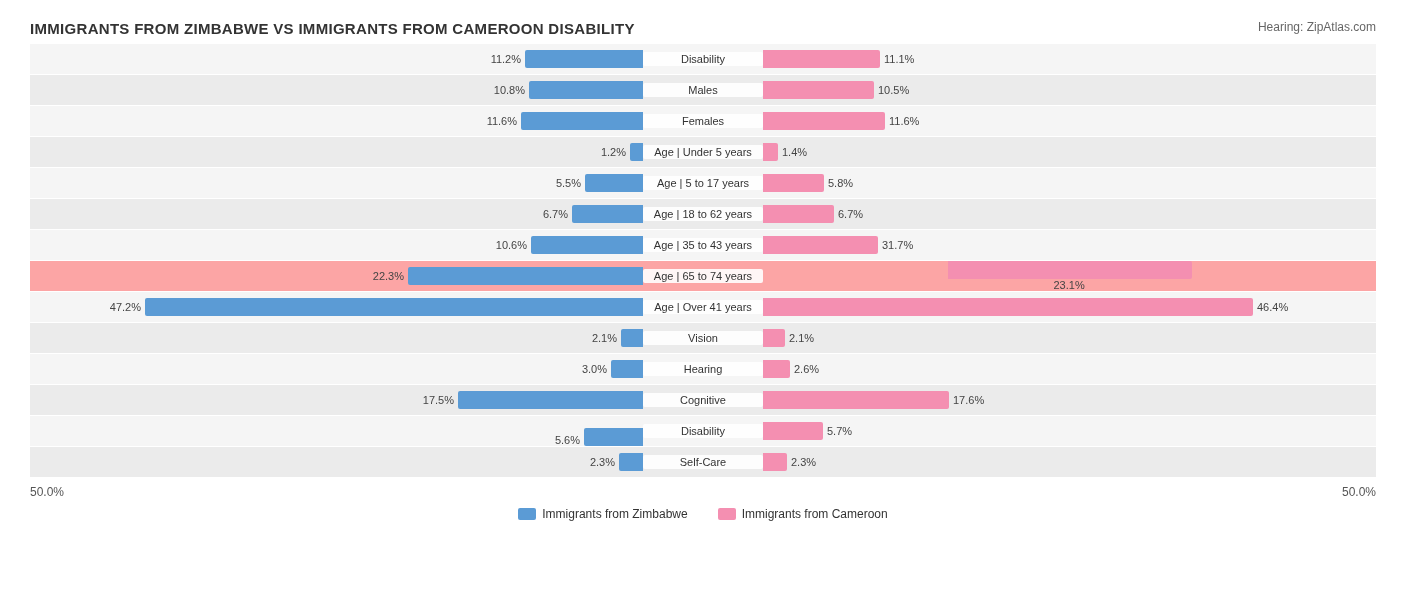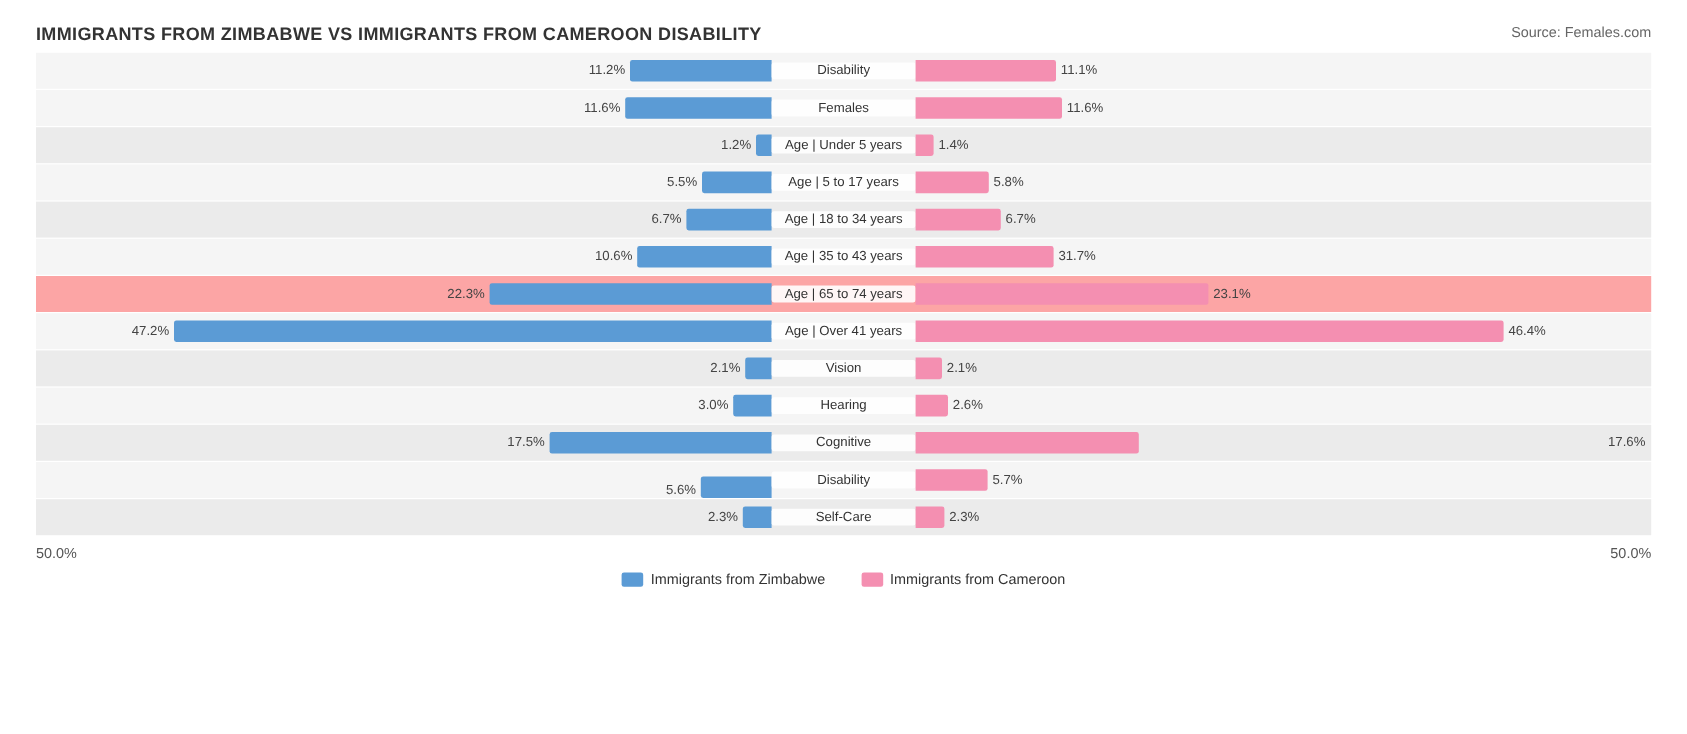--- a/index.html
+++ b/index.html
@@ -54,35 +54,46 @@
       height: 12px;
       border-radius: 2px;
     }
   </style>
 </head>
 <body>
 
 <div>
   <div style="display:flex; justify-content:space-between; align-items:flex-start;">
     <div class="chart-title">IMMIGRANTS FROM ZIMBABWE VS IMMIGRANTS FROM CAMEROON DISABILITY</div>
-    <div class="source">Source: Females.com</div>
+    <div class="source">Hearing: ZipAtlas.com</div>
   </div>
 
   <div class="chart-area" id="chart-area">
   <div style="display: flex; align-items: center; width: 100%; height: 30px; margin-bottom: 1px; background: rgb(245, 245, 245); position: relative;">
         <div style="display: flex; align-items: center; justify-content: flex-end; width: 50%; height: 100%; padding-right: 0px;">
           <span style="font-size: 11px; color: rgb(68, 68, 68); white-space: nowrap; margin-right: 4px; min-width: 36px; text-align: right; flex-shrink: 0;">11.2%</span>
           <div style="height: 18px; background: rgb(91, 155, 213); width: 118px; border-radius: 2px 0px 0px 2px; flex-shrink: 0;"></div>
         </div>
         <div style="font-size: 11px; color: rgb(51, 51, 51); white-space: nowrap; background: rgba(255, 255, 255, 0.9); padding: 1px 6px; border-radius: 2px; flex-shrink: 0; min-width: 120px; text-align: center;">Disability</div>
         <div style="display: flex; align-items: center; justify-content: flex-start; width: 50%; height: 100%;">
           <div style="height: 18px; background: rgb(244, 143, 177); width: 117px; border-radius: 0px 2px 2px 0px; flex-shrink: 0;"></div>
           <span style="font-size: 11px; color: rgb(68, 68, 68); white-space: nowrap; margin-left: 4px; min-width: 36px; flex-shrink: 0;">11.1%</span>
         </div>
       </div>
+      <div style="display: flex; align-items: center; width: 100%; height: 30px; margin-bottom: 1px; background: rgb(235, 235, 235); position: relative;">
+        <div style="display: flex; align-items: center; justify-content: flex-end; width: 50%; height: 100%; padding-right: 0px;">
+          <span style="font-size: 11px; color: rgb(68, 68, 68); white-space: nowrap; margin-right: 4px; min-width: 36px; text-align: right; flex-shrink: 0;">10.8%</span>
+          <div style="height: 18px; background: rgb(91, 155, 213); width: 114px; border-radius: 2px 0px 0px 2px; flex-shrink: 0;"></div>
+        </div>
+        <div style="font-size: 11px; color: rgb(51, 51, 51); white-space: nowrap; background: rgba(255, 255, 255, 0.9); padding: 1px 6px; border-radius: 2px; flex-shrink: 0; min-width: 120px; text-align: center;">Males</div>
+        <div style="display: flex; align-items: center; justify-content: flex-start; width: 50%; height: 100%;">
+          <div style="height: 18px; background: rgb(244, 143, 177); width: 111px; border-radius: 0px 2px 2px 0px; flex-shrink: 0;"></div>
+          <span style="font-size: 11px; color: rgb(68, 68, 68); white-space: nowrap; margin-left: 4px; min-width: 36px; flex-shrink: 0;">10.5%</span>
+        </div>
+      </div>
       <div style="display: flex; align-items: center; width: 100%; height: 30px; margin-bottom: 1px; background: rgb(245, 245, 245); position: relative;">
         <div style="display: flex; align-items: center; justify-content: flex-end; width: 50%; height: 100%; padding-right: 0px;">
           <span style="font-size: 11px; color: rgb(68, 68, 68); white-space: nowrap; margin-right: 4px; min-width: 36px; text-align: right; flex-shrink: 0;">11.6%</span>
           <div style="height: 18px; background: rgb(91, 155, 213); width: 122px; border-radius: 2px 0px 0px 2px; flex-shrink: 0;"></div>
         </div>
         <div style="font-size: 11px; color: rgb(51, 51, 51); white-space: nowrap; background: rgba(255, 255, 255, 0.9); padding: 1px 6px; border-radius: 2px; flex-shrink: 0; min-width: 120px; text-align: center;">Females</div>
         <div style="display: flex; align-items: center; justify-content: flex-start; width: 50%; height: 100%;">
           <div style="height: 18px; background: rgb(244, 143, 177); width: 122px; border-radius: 0px 2px 2px 0px; flex-shrink: 0;"></div>
           <span style="font-size: 11px; color: rgb(68, 68, 68); white-space: nowrap; margin-left: 4px; min-width: 36px; flex-shrink: 0;">11.6%</span>
         </div>
@@ -107,21 +118,21 @@
         <div style="display: flex; align-items: center; justify-content: flex-start; width: 50%; height: 100%;">
           <div style="height: 18px; background: rgb(244, 143, 177); width: 61px; border-radius: 0px 2px 2px 0px; flex-shrink: 0;"></div>
           <span style="font-size: 11px; color: rgb(68, 68, 68); white-space: nowrap; margin-left: 4px; min-width: 36px; flex-shrink: 0;">5.8%</span>
         </div>
       </div>
       <div style="display: flex; align-items: center; width: 100%; height: 30px; margin-bottom: 1px; background: rgb(235, 235, 235); position: relative;">
         <div style="display: flex; align-items: center; justify-content: flex-end; width: 50%; height: 100%; padding-right: 0px;">
           <span style="font-size: 11px; color: rgb(68, 68, 68); white-space: nowrap; margin-right: 4px; min-width: 36px; text-align: right; flex-shrink: 0;">6.7%</span>
           <div style="height: 18px; background: rgb(91, 155, 213); width: 71px; border-radius: 2px 0px 0px 2px; flex-shrink: 0;"></div>
         </div>
-        <div style="font-size: 11px; color: rgb(51, 51, 51); white-space: nowrap; background: rgba(255, 255, 255, 0.9); padding: 1px 6px; border-radius: 2px; flex-shrink: 0; min-width: 120px; text-align: center;">Age | 18 to 34 years</div>
+        <div style="font-size: 11px; color: rgb(51, 51, 51); white-space: nowrap; background: rgba(255, 255, 255, 0.9); padding: 1px 6px; border-radius: 2px; flex-shrink: 0; min-width: 120px; text-align: center;">Age | 18 to 62 years</div>
         <div style="display: flex; align-items: center; justify-content: flex-start; width: 50%; height: 100%;">
           <div style="height: 18px; background: rgb(244, 143, 177); width: 71px; border-radius: 0px 2px 2px 0px; flex-shrink: 0;"></div>
           <span style="font-size: 11px; color: rgb(68, 68, 68); white-space: nowrap; margin-left: 4px; min-width: 36px; flex-shrink: 0;">6.7%</span>
         </div>
       </div>
       <div style="display: flex; align-items: center; width: 100%; height: 30px; margin-bottom: 1px; background: rgb(245, 245, 245); position: relative;">
         <div style="display: flex; align-items: center; justify-content: flex-end; width: 50%; height: 100%; padding-right: 0px;">
           <span style="font-size: 11px; color: rgb(68, 68, 68); white-space: nowrap; margin-right: 4px; min-width: 36px; text-align: right; flex-shrink: 0;">10.6%</span>
           <div style="height: 18px; background: rgb(91, 155, 213); width: 112px; border-radius: 2px 0px 0px 2px; flex-shrink: 0;"></div>
         </div>
@@ -130,21 +141,21 @@
           <div style="height: 18px; background: rgb(244, 143, 177); width: 115px; border-radius: 0px 2px 2px 0px; flex-shrink: 0;"></div>
           <span style="font-size: 11px; color: rgb(68, 68, 68); white-space: nowrap; margin-left: 4px; min-width: 36px; flex-shrink: 0;">31.7%</span>
         </div>
       </div>
       <div style="display: flex; align-items: center; width: 100%; height: 30px; margin-bottom: 1px; background: #fca5a5; position: relative;">
         <div style="display: flex; align-items: center; justify-content: flex-end; width: 50%; height: 100%; padding-right: 0px;">
           <span style="font-size: 11px; color: rgb(68, 68, 68); white-space: nowrap; margin-right: 4px; min-width: 36px; text-align: right; flex-shrink: 0;">22.3%</span>
           <div style="height: 18px; background: rgb(91, 155, 213); width: 235px; border-radius: 2px 0px 0px 2px; flex-shrink: 0;"></div>
         </div>
         <div style="font-size: 11px; color: rgb(51, 51, 51); white-space: nowrap; background: rgba(255, 255, 255, 0.9); padding: 1px 6px; border-radius: 2px; flex-shrink: 0; min-width: 120px; text-align: center;">Age | 65 to 74 years</div>
-        <div style="display: flex; align-items: center; justify-content: flex-start; width: 50%; height: 100%;">
+        <div style="display: flex; align-items: center; justify-content: flex-start; width: 50%; height: 100%; flex-direction: column;">
           <div style="height: 18px; background: rgb(244, 143, 177); width: 244px; border-radius: 0px 2px 2px 0px; flex-shrink: 0;"></div>
           <span style="font-size: 11px; color: rgb(68, 68, 68); white-space: nowrap; margin-left: 4px; min-width: 36px; flex-shrink: 0;">23.1%</span>
         </div>
       </div>
       <div style="display: flex; align-items: center; width: 100%; height: 30px; margin-bottom: 1px; background: rgb(245, 245, 245); position: relative;">
         <div style="display: flex; align-items: center; justify-content: flex-end; width: 50%; height: 100%; padding-right: 0px;">
           <span style="font-size: 11px; color: rgb(68, 68, 68); white-space: nowrap; margin-right: 4px; min-width: 36px; text-align: right; flex-shrink: 0;">47.2%</span>
           <div style="height: 18px; background: rgb(91, 155, 213); width: 498px; border-radius: 2px 0px 0px 2px; flex-shrink: 0;"></div>
         </div>
         <div style="font-size: 11px; color: rgb(51, 51, 51); white-space: nowrap; background: rgba(255, 255, 255, 0.9); padding: 1px 6px; border-radius: 2px; flex-shrink: 0; min-width: 120px; text-align: center;">Age | Over 41 years</div>
@@ -174,21 +185,21 @@
           <div style="height: 18px; background: rgb(244, 143, 177); width: 27px; border-radius: 0px 2px 2px 0px; flex-shrink: 0;"></div>
           <span style="font-size: 11px; color: rgb(68, 68, 68); white-space: nowrap; margin-left: 4px; min-width: 36px; flex-shrink: 0;">2.6%</span>
         </div>
       </div>
       <div style="display: flex; align-items: center; width: 100%; height: 30px; margin-bottom: 1px; background: rgb(235, 235, 235); position: relative;">
         <div style="display: flex; align-items: center; justify-content: flex-end; width: 50%; height: 100%; padding-right: 0px;">
           <span style="font-size: 11px; color: rgb(68, 68, 68); white-space: nowrap; margin-right: 4px; min-width: 36px; text-align: right; flex-shrink: 0;">17.5%</span>
           <div style="height: 18px; background: rgb(91, 155, 213); width: 185px; border-radius: 2px 0px 0px 2px; flex-shrink: 0;"></div>
         </div>
         <div style="font-size: 11px; color: rgb(51, 51, 51); white-space: nowrap; background: rgba(255, 255, 255, 0.9); padding: 1px 6px; border-radius: 2px; flex-shrink: 0; min-width: 120px; text-align: center;">Cognitive</div>
-        <div style="display: flex; align-items: center; justify-content: space-between; width: 50%; height: 100%;">
+        <div style="display: flex; align-items: center; justify-content: flex-start; width: 50%; height: 100%;">
           <div style="height: 18px; background: rgb(244, 143, 177); width: 186px; border-radius: 0px 2px 2px 0px; flex-shrink: 0;"></div>
           <span style="font-size: 11px; color: rgb(68, 68, 68); white-space: nowrap; margin-left: 4px; min-width: 36px; flex-shrink: 0;">17.6%</span>
         </div>
       </div>
       <div style="display: flex; align-items: center; width: 100%; height: 30px; margin-bottom: 1px; background: rgb(245, 245, 245); position: relative;">
         <div style="display: flex; align-items: flex-end; justify-content: flex-end; width: 50%; height: 100%; padding-right: 0px;">
           <span style="font-size: 11px; color: rgb(68, 68, 68); white-space: nowrap; margin-right: 4px; min-width: 36px; text-align: right; flex-shrink: 0;">5.6%</span>
           <div style="height: 18px; background: rgb(91, 155, 213); width: 59px; border-radius: 2px 0px 0px 2px; flex-shrink: 0;"></div>
         </div>
         <div style="font-size: 11px; color: rgb(51, 51, 51); white-space: nowrap; background: rgba(255, 255, 255, 0.9); padding: 1px 6px; border-radius: 2px; flex-shrink: 0; min-width: 120px; text-align: center;">Disability</div>

